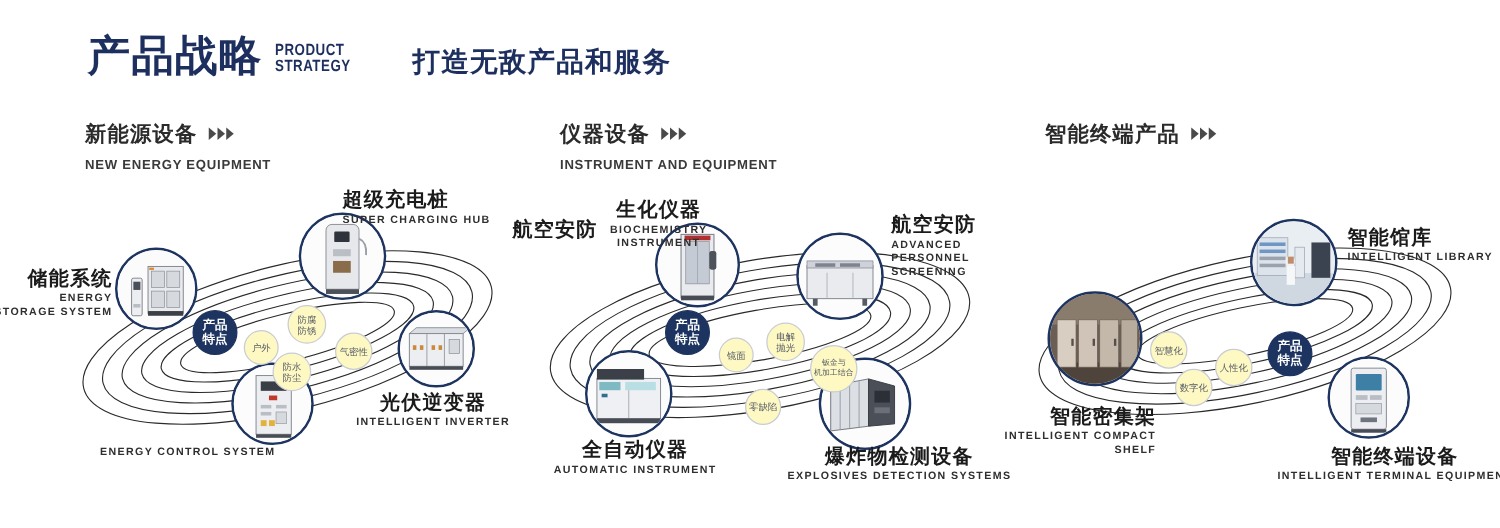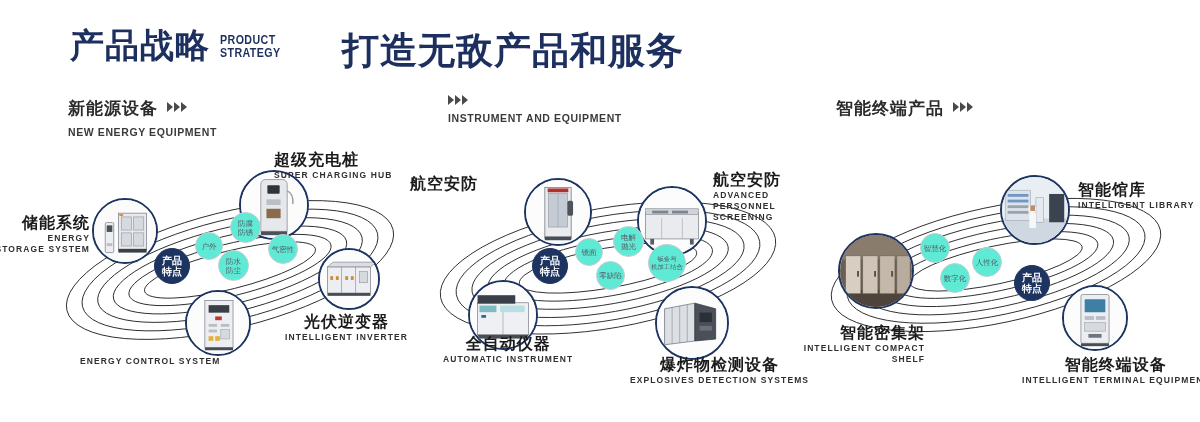--- a/index.html
+++ b/index.html
@@ -18,22 +18,22 @@
     font-size:34px;font-weight:700;letter-spacing:1px;color:#1d2f5e;
     line-height:38px;font-family:"DejaVu Sans","Liberation Sans",sans-serif;
   }
   .hdr-en{
     color:#1d2f5e;font-size:13px;font-weight:700;line-height:13px;
     letter-spacing:0.5px;transform:scaleX(.82);transform-origin:left bottom;
     padding-bottom:5px;
   }
   .hdr-en div{white-space:nowrap;}
   .hdr-sub{
-    position:absolute;left:342px;top:34px;
-    font-size:37px;font-weight:700;letter-spacing:1px;color:#1d2f5e;
+    position:absolute;left:330px;top:34px;
+    font-size:22px;font-weight:700;letter-spacing:1px;color:#1d2f5e;
     font-family:"DejaVu Sans","Liberation Sans",sans-serif;line-height:34px;
   }
 
   
   .sec{position:absolute;}
   .sec-row{display:flex;align-items:center;gap:9px;}
   .sec-cn{
     font-size:17px;font-weight:700;color:#2b2b2b;letter-spacing:1px;
     font-family:"DejaVu Sans","Liberation Sans",sans-serif;line-height:26px;
   }
@@ -61,22 +61,22 @@
   }
   .node .ph{position:absolute;left:0;top:0;width:100%;height:100%;}
 
   
   .fbub{
     position:absolute;border-radius:50%;box-sizing:border-box;
     display:flex;align-items:center;justify-content:center;text-align:center;
     font-family:"DejaVu Sans","Liberation Sans",sans-serif;
   }
   .fbub.light{
-    border:1px solid #c9ccd3;background:#5eead4;
-    color:#555a66;font-size:7.5px;line-height:9px;
+    border:1px solid #c9ccd3;background:#fef9c3;
+    color:#555a66;font-size:7.5px;line-height:9px;margin-top:32px;
   }
   .fbub.dark{
     background:#1d3461;color:#ffffff;font-weight:700;
     font-size:10px;line-height:11px;border:1px solid #1d3461;
   }
 
   
   .cap{position:absolute;white-space:nowrap;}
   .cap .cn{
     font-size:16px;font-weight:700;color:#1b1b1b;letter-spacing:1px;
@@ -111,20 +111,21 @@
           <span></span>
           <span></span>
           <span></span>
         </div>
     </div>
     <div class="sec-en">NEW ENERGY EQUIPMENT</div>
   </div>
 
   <div class="sec" style="left:448px;top:95px;">
     <div class="sec-row">
+      <div class="sec-cn">仪器设备</div>
       <div class="chev">
           <span></span>
           <span></span>
           <span></span>
         </div>
     </div>
     <div class="sec-en">INSTRUMENT AND EQUIPMENT</div>
   </div>
 
   <div class="sec" style="left:836px;top:95px;">
@@ -311,33 +312,37 @@
     <div class="fbub dark" style="left:122px;top:98px;width:36px;height:36px;">
       <span><span>产品</span><br><span>特点</span></span>
     </div>
     <div class="fbub light" style="left:165px;top:88px;width:28px;height:28px;text-align:center;">镜面</div>
     <div class="fbub light" style="left:203px;top:76px;width:31px;height:31px;">
         <span>电解<br>抛光</span>
       </div>
     <div class="fbub light" style="left:238px;top:94px;width:38px;height:38px;">
         <span style="font-size:6.3px;line-height:8px;">钣金与<br>机加工结合</span>
       </div>
-    <div class="fbub light" style="left:186px;top:111px;width:29px;height:29px;">零缺陷</div>
+    <div class="fbub light" style="left:186px;top:129px;width:29px;height:29px;">零缺陷</div>
 
     <div class="cap" style="left:0px;top:24px;">
       <div class="cn">航空安防</div>
     </div>
 
+    <div class="cap c" style="left:62px;top:8px;width:110px;">
+      <div class="cn">生化仪器</div>
+      <div class="en" style="white-space:normal;">BIOCHEMISTRY INSTRUMENT</div>
+    </div>
 
     <div class="cap" style="left:303px;top:20px;width:92px;">
       <div class="cn">航空安防</div>
       <div class="en" style="white-space:normal;">ADVANCED PERSONNEL SCREENING</div>
     </div>
 
-    <div class="cap c" style="left:33px;top:184px;">
+    <div class="cap c" style="left:33px;top:200px;">
       <div class="cn">全自动仪器</div>
       <div class="en">AUTOMATIC INSTRUMENT</div>
     </div>
 
     <div class="cap c" style="left:220px;top:205px;">
       <div class="cn">爆炸物检测设备</div>
       <div class="en">EXPLOSIVES DETECTION SYSTEMS</div>
     </div>
   </div>
 

